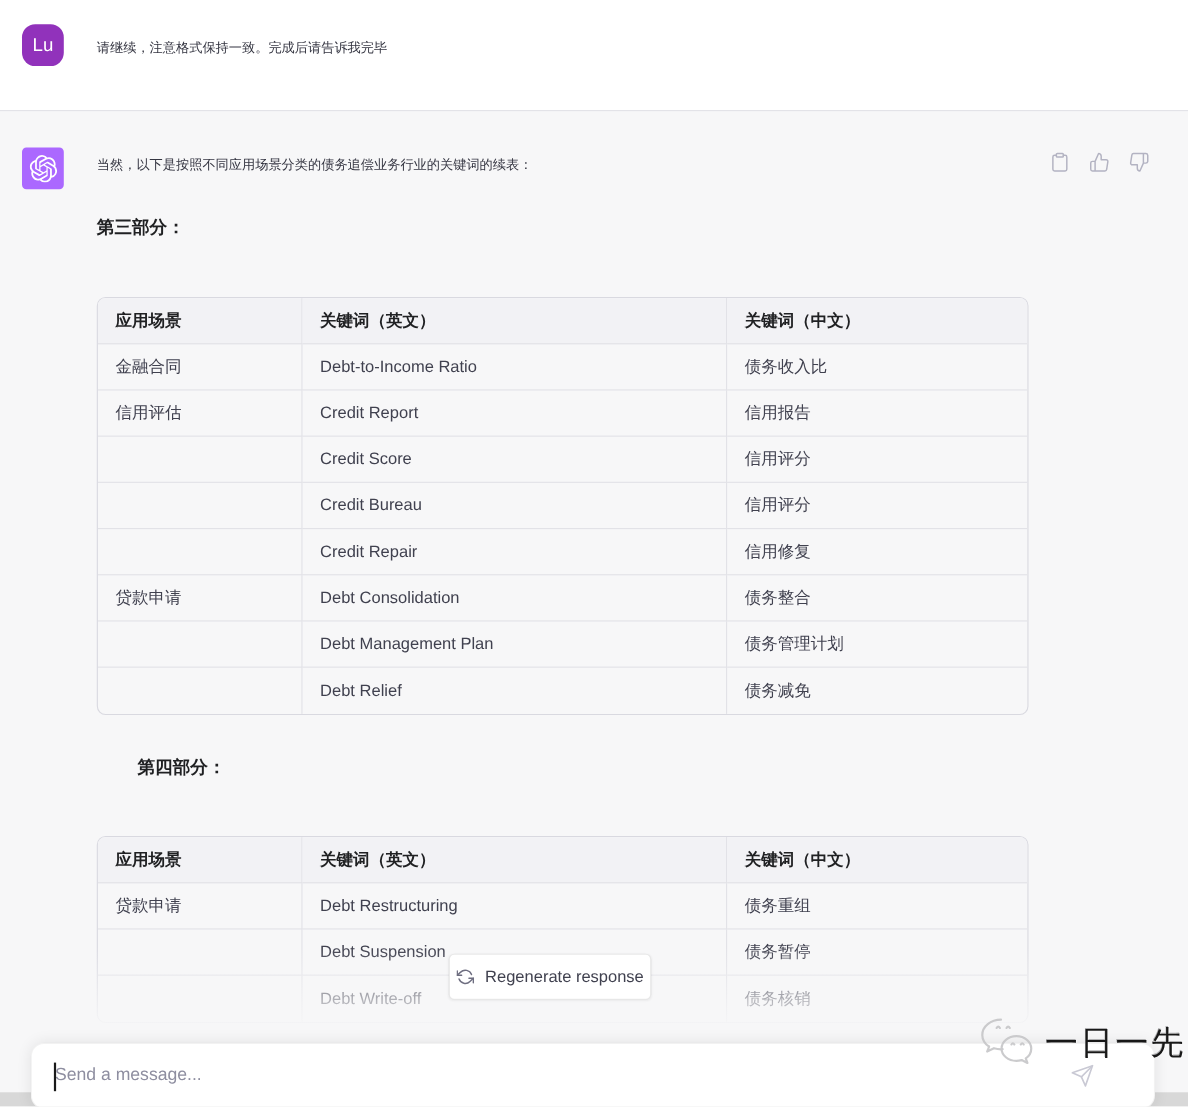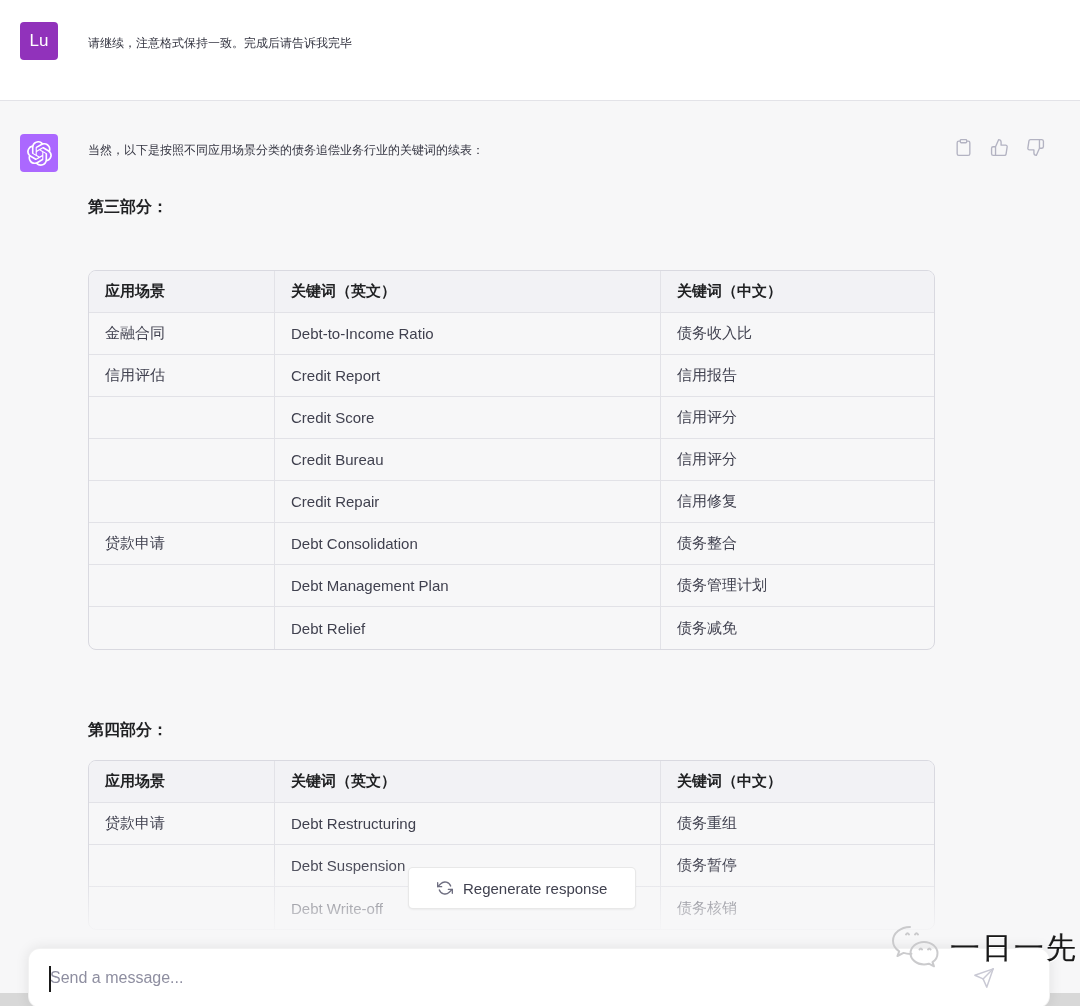--- a/index.html
+++ b/index.html
@@ -14,21 +14,21 @@
   
   .user-section {
     position:absolute; top:0; left:0; right:0; height:100px;
     background:#ffffff;
   }
   .avatar {
     position:absolute; left:20px; width:38px; height:38px;
     border-radius:4px; display:flex; align-items:center; justify-content:center;
     color:#fff; font-size:17px;
   }
-  .user-avatar { top:22px; background:#9132bb; }
+  .user-avatar { top:22px; background:#9132bb;border-radius:12px; }
   .msg-text {
     position:absolute; left:88px; font-size:12px; line-height:24px; color:#343541;
   }
   .user-section .msg-text { top:31px; }
 
   
   .assistant-section {
     position:absolute; top:100px; left:0; right:0; bottom:0;
     background:#f7f7f8; border-top:1px solid #e3e3e8;
   }
@@ -38,21 +38,21 @@
   .action-icons {
     position:absolute; top:37px; right:35px;
     display:flex; gap:17px; align-items:center;
   }
   .action-icons svg { display:block; cursor:pointer; }
 
   .part-heading {
     position:absolute; left:88px; font-size:16px; font-weight:700; color:#202123;
   }
   .heading-1 { top:96px; }
-  .heading-2 { top:619px; }
+  .heading-2 { top:587px;margin-left:37px; }
 
   .table-wrap {
     position:absolute; left:88px; width:847px;
     border:1px solid #d9d9e0; border-radius:8px; overflow:hidden;
   }
   .table-1 { top:169px; }
   .table-2 { top:659px; }
   table.kw-table {
     width:100%; border-collapse:separate; border-spacing:0;
     table-layout:fixed; font-size:15px; color:#40414f;
@@ -73,21 +73,21 @@
       rgba(247,247,248,0) 0%,
       rgba(247,247,248,0.45) 40%,
       rgba(247,247,248,0.88) 75%,
       #f7f7f8 100%);
     pointer-events:none;
   }
 
   
   .regenerate-btn {
     position:absolute; left:408px; top:766px; height:42px; z-index:6;
-    display:flex; align-items:center; gap:10px; padding:0 28px;
+    display:flex; align-items:center; gap:10px; padding:0 6px;
     background:#ffffff; border:1px solid rgba(0,0,0,0.09); border-radius:5px;
     box-shadow:0 1px 2px rgba(0,0,0,0.05);
     font-size:15px; color:#40414f; cursor:pointer;
   }
 
   
   .composer {
     position:absolute; left:28px; top:847px; width:1022px; height:60px; z-index:10;
     background:#ffffff; border:1px solid rgba(0,0,0,0.05); border-radius:12px;
     box-shadow:0 0 14px rgba(0,0,0,0.09);

